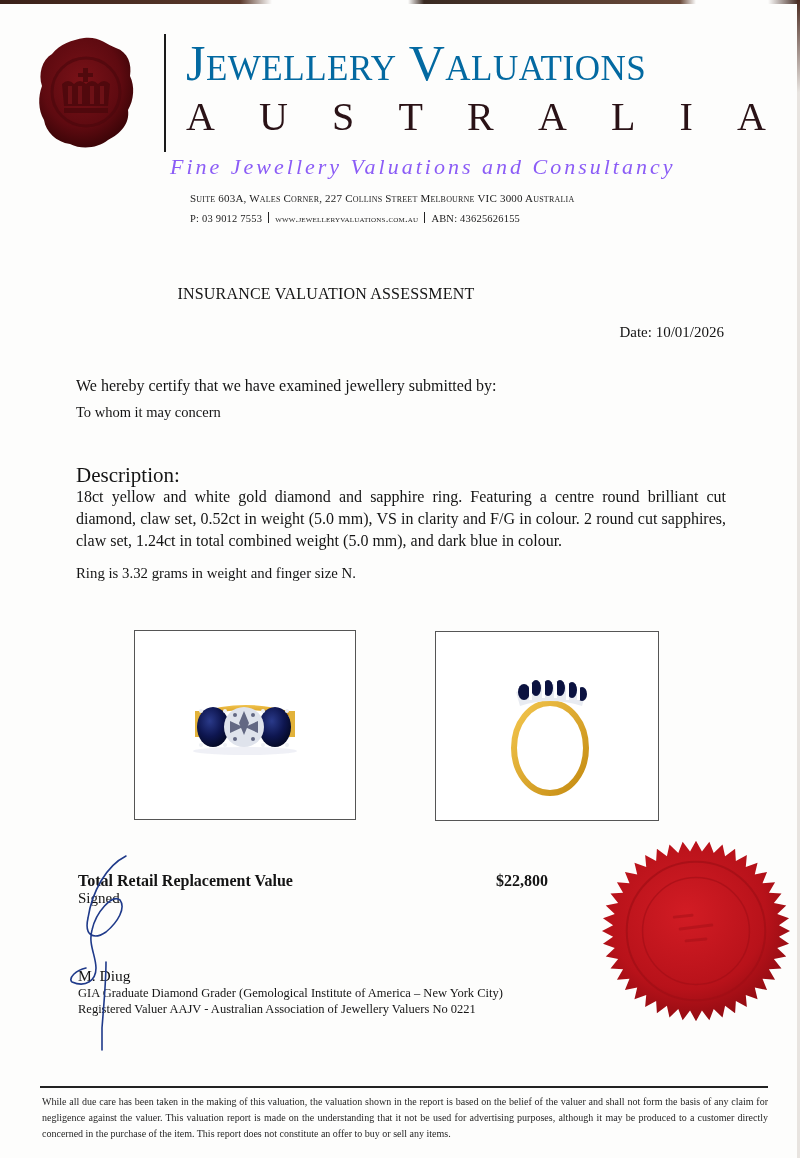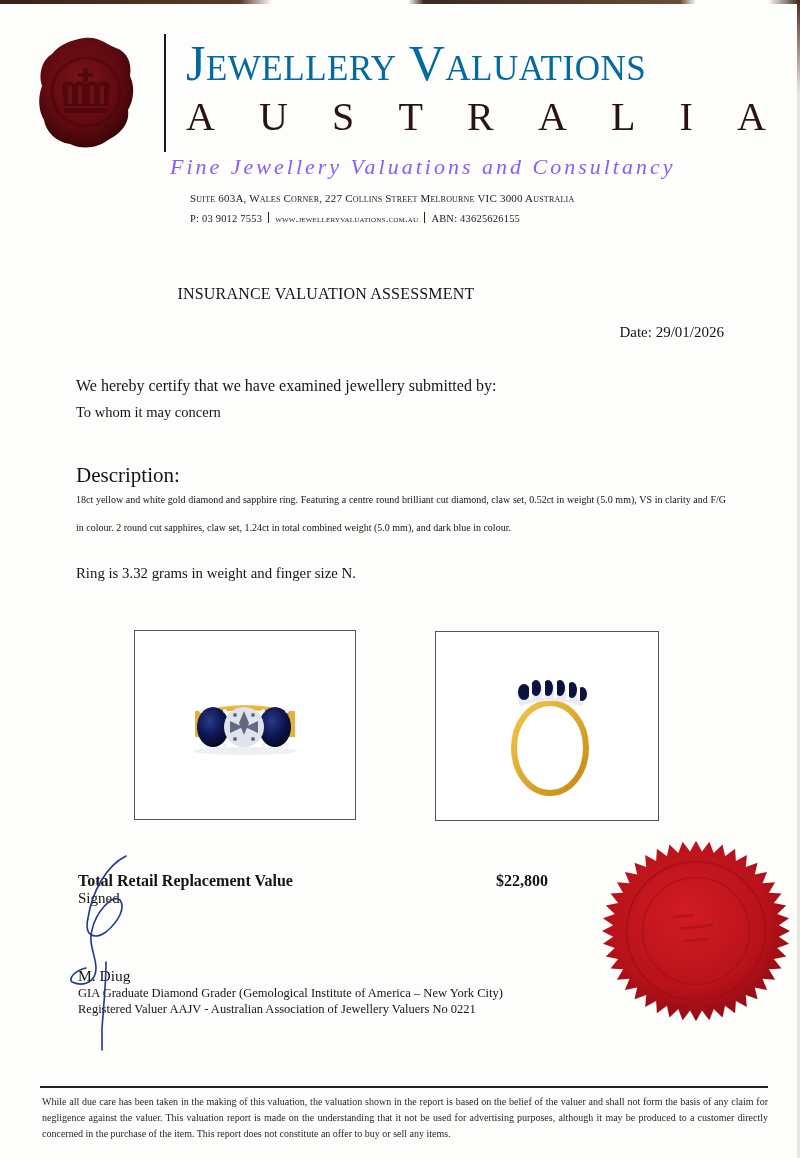--- a/index.html
+++ b/index.html
@@ -42,21 +42,21 @@
   .address { top: 192px; font-size: 11px; }
   .contact { top: 212px; font-size: 10.5px; }
   .contact .sep { display:inline-block; width:1px; height:11px; background:#222; margin: 0 6px; vertical-align: -1px; }
 
   
   .doc-title { position: absolute; left: 0; width: 652px; top: 285px; text-align: center; font-size: 16px; letter-spacing: 0.2px; }
   .date { position: absolute; right: 76px; top: 324px; font-size: 15px; }
   .certify { position: absolute; left: 76px; top: 364px; font-size: 16px; margin-top: 13px; }
   .submitter { position: absolute; left: 76px; top: 404px; font-size: 14.5px; }
   .desc-heading { position: absolute; left: 76px; top: 442px; font-size: 21px; margin-top: 21px; }
-  .desc-text { position: absolute; left: 76px; top: 486px; width: 650px; font-size: 10px; line-height: 28px; text-align: justify; }
+  .desc-text { position: absolute; left: 76px; top: 486px; width: 650px; font-size: 16px; line-height: 22px; text-align: justify; }
   .desc-text2 { position: absolute; left: 76px; top: 565px; font-size: 14.8px; }
 
   .photo { position: absolute; top: 630px; width: 220px; height: 188px; border: 1.5px solid #555; background: #fff; }
   .photo1 { left: 134px; }
   .photo2 { left: 435px; top: 631px; width: 222px; height: 188px; }
   .photo svg { position: absolute; left: 0; top: 0; }
 
   .total-label { position: absolute; left: 78px; top: 872px; font-size: 16px; font-weight: bold; }
   .total-value { position: absolute; left: 496px; top: 872px; font-size: 16px; font-weight: bold; }
   .signed { position: absolute; left: 78px; top: 890px; font-size: 15px; }
@@ -115,21 +115,21 @@
     <span>I</span>
     <span>A</span>
   </div>
 <div class="tagline">Fine Jewellery Valuations and Consultancy</div>
 <div class="address">Suite 603A, Wales Corner, 227 Collins Street Melbourne VIC 3000 Australia</div>
 <div class="contact">
   <span>P: 03 9012 7553</span><span class="sep"></span><span>www.jewelleryvaluations.com.au</span><span class="sep"></span><span>ABN: 43625626155</span>
 </div>
 
 <div class="doc-title">INSURANCE VALUATION ASSESSMENT</div>
-<div class="date">Date: 29/01/2026</div>
+<div class="date">Date: 10/01/2026</div>
 <div class="certify">We hereby certify that we have examined jewellery submitted by:</div>
 <div class="submitter">To whom it may concern</div>
 <div class="desc-heading">Description:</div>
 <div class="desc-text">18ct yellow and white gold diamond and sapphire ring. Featuring a centre round brilliant cut diamond, claw set, 0.52ct in weight (5.0 mm), VS in clarity and F/G in colour. 2 round cut sapphires, claw set, 1.24ct in total combined weight (5.0 mm), and dark blue in colour.</div>
 <div class="desc-text2">Ring is 3.32 grams in weight and finger size N.</div>
 
 <div class="photo photo1">
   <svg width="220" height="188" viewBox="0 0 220 188">
     <defs>
       <radialGradient id="sap" cx="40%" cy="35%" r="65%">

